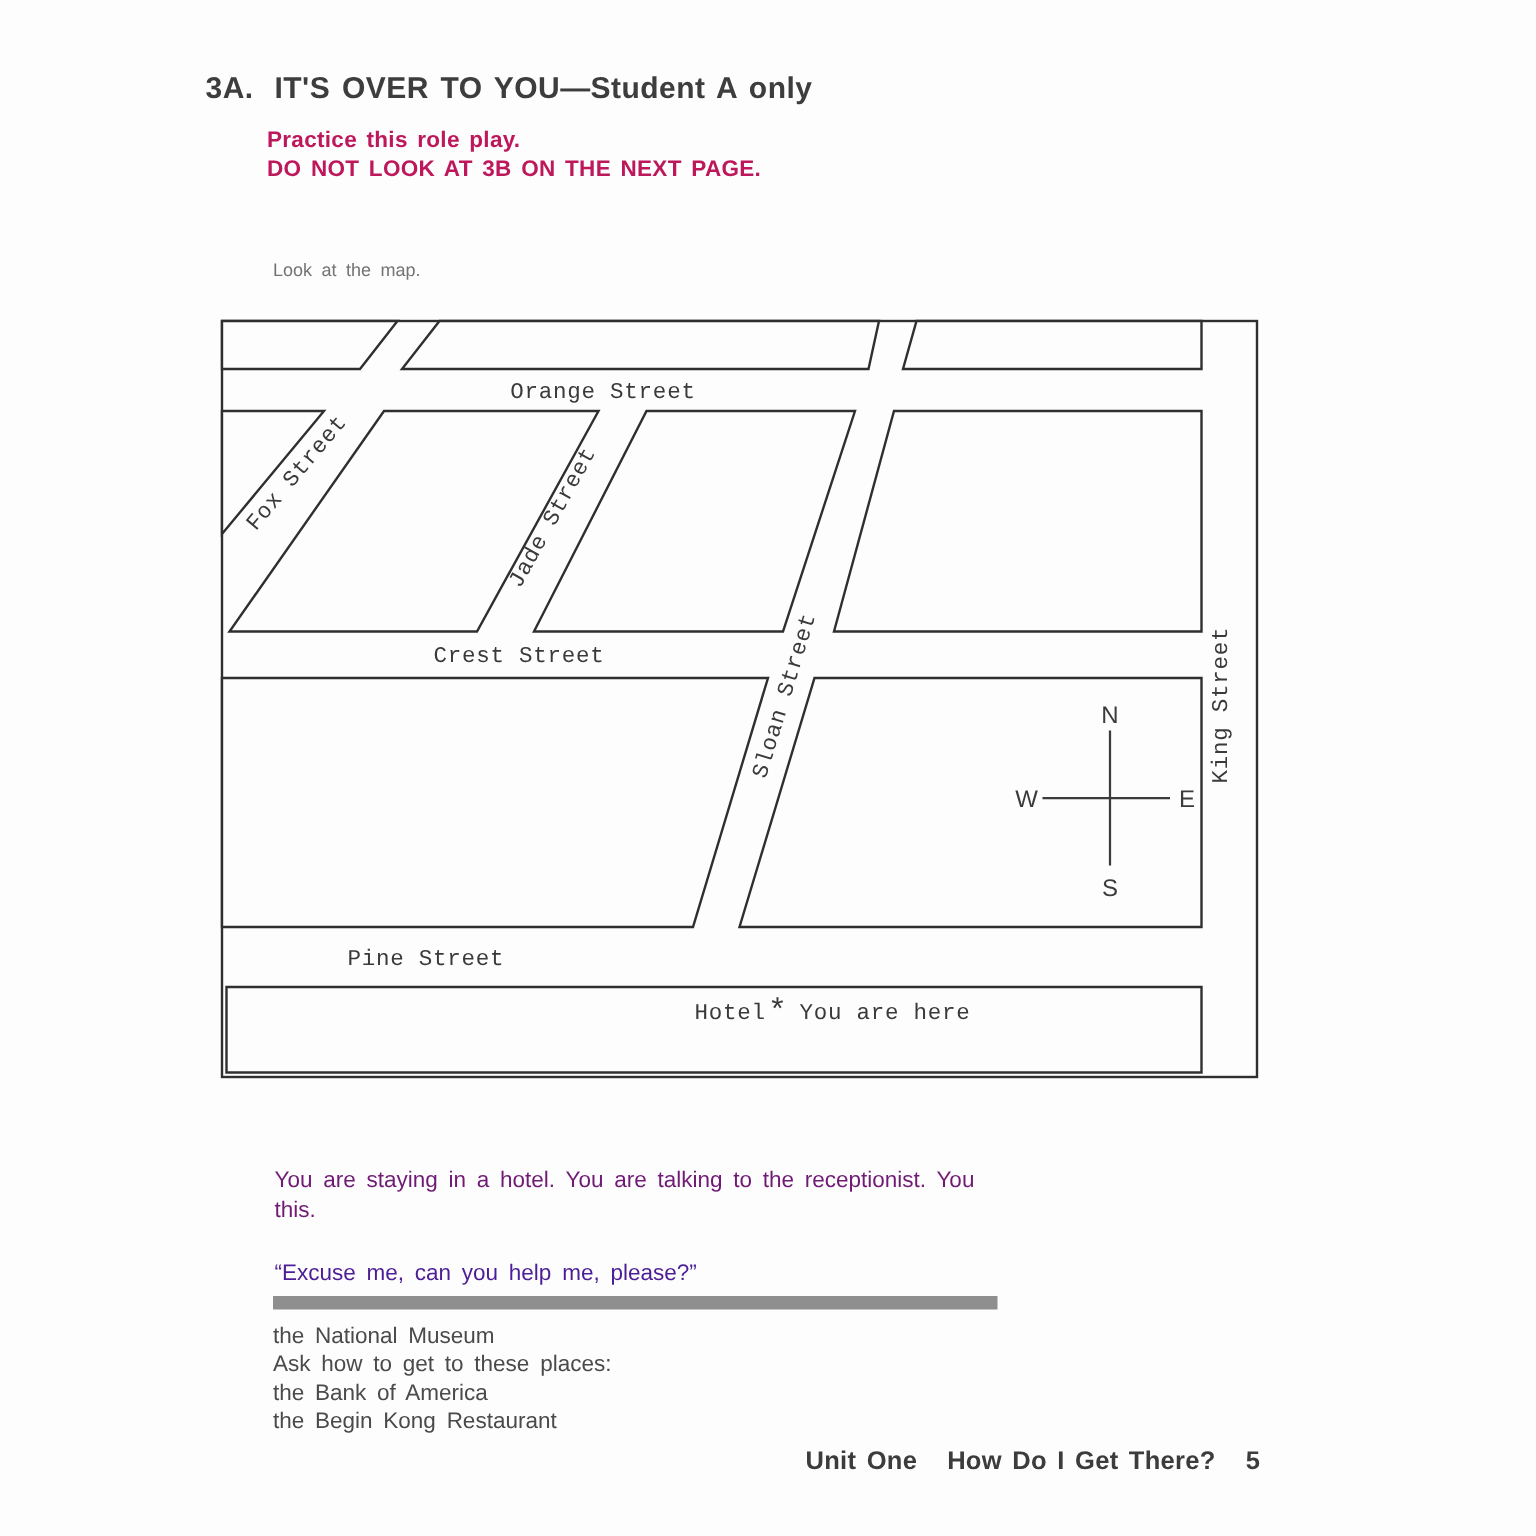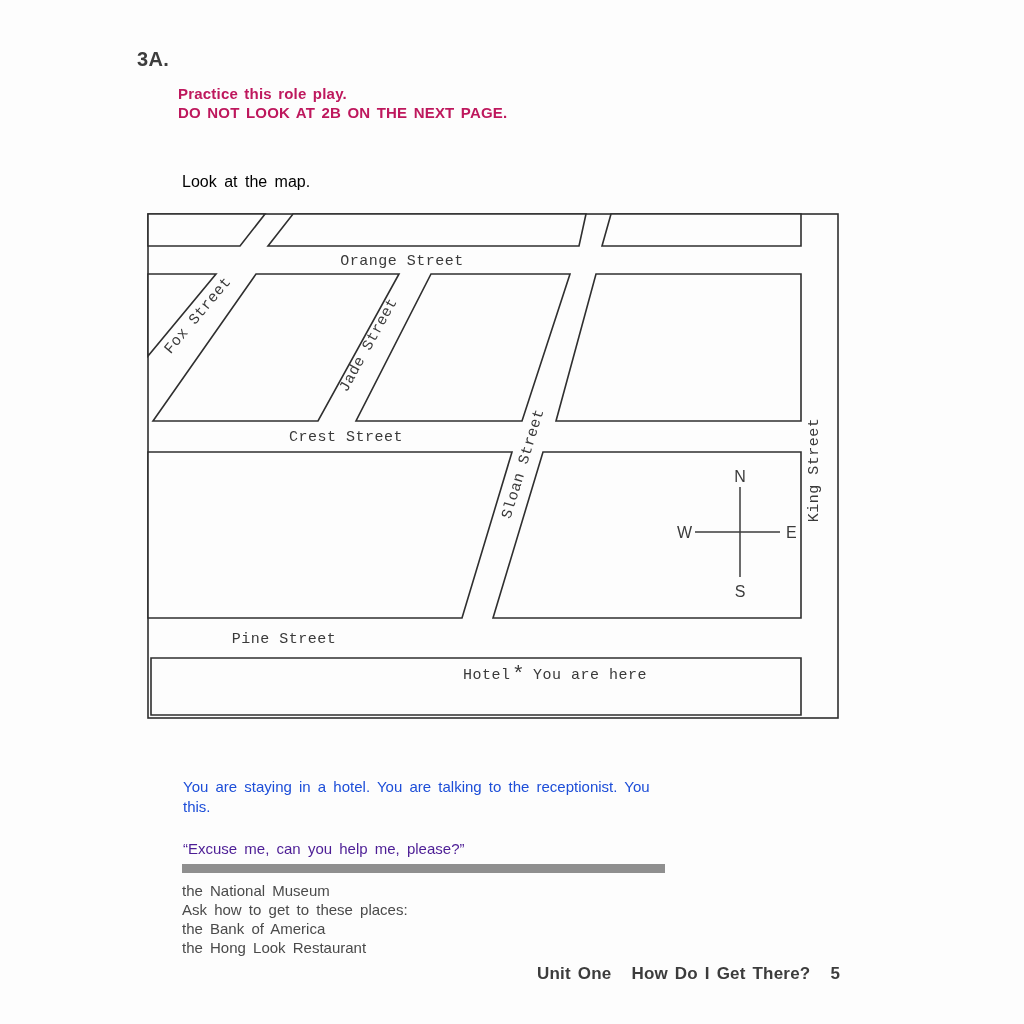--- a/index.html
+++ b/index.html
@@ -18,38 +18,38 @@
     font-size:20px;font-weight:bold;color:#3d3d3d;
     letter-spacing:0.3px;word-spacing:2px;white-space:nowrap;
   }
   .sub{
     position:absolute;left:178px;
     font-size:15px;font-weight:bold;color:#be185d;
     letter-spacing:0.2px;word-spacing:2px;white-space:nowrap;
   }
   .caption{
     position:absolute;left:182px;top:173px;
-    font-size:16px;color:#000000;word-spacing:3px;white-space:nowrap;
+    font-size:12px;color:#737373;word-spacing:3px;white-space:nowrap;
   }
   .map-svg{position:absolute;left:140px;top:200px;width:720px;height:530px;}
   .map-svg polygon,.map-svg rect.border{fill:#fdfdfd;stroke:#2f2f2f;stroke-width:1.6;}
   .map-svg rect.border{fill:none;}
   .maplabel{
     font-family:"Liberation Mono", monospace;
     font-size:15px;fill:#3a3a3a;letter-spacing:0.5px;
   }
   .star{font-family:"Liberation Mono", monospace;font-size:21px;fill:#3a3a3a;}
   .compass-letter{
     font-family:"Liberation Sans", sans-serif;
     font-size:16px;font-weight:500;fill:#3b3b3b;
   }
   .compass-line{stroke:#3b3b3b;stroke-width:1.5;}
   .para{
     position:absolute;left:183px;top:777px;
-    font-size:15px;line-height:19.5px;color:#1d4ed8;
+    font-size:15px;line-height:19.5px;color:#701a75;
     word-spacing:3px;white-space:nowrap;
   }
   .quote{
     position:absolute;left:183px;top:840px;
     font-size:15px;color:#4c1d95;word-spacing:3px;white-space:nowrap;
   }
   .divider{
     position:absolute;left:182px;top:864px;width:483px;height:9px;
   }
   .ask-block{
@@ -64,24 +64,25 @@
     letter-spacing:0.2px;word-spacing:2px;white-space:nowrap;
   }
 </style>
 </head>
 <body>
 
 <div class="page">
 
   <div class="hdr-row">
     <span>3A.</span>
+    <span>IT'S OVER TO YOU—Student A only</span>
   </div>
 
   <div class="sub" style="top:85px">Practice this role play.</div>
-  <div class="sub" style="top:104px">DO NOT LOOK AT 2B ON THE NEXT PAGE.</div>
+  <div class="sub" style="top:104px">DO NOT LOOK AT 3B ON THE NEXT PAGE.</div>
 
   <div class="caption">Look at the map.</div>
 
   <svg class="map-svg" viewBox="140 200 720 530">
 
     <rect class="border" x="148" y="214" width="690" height="504"></rect>
 
     <polygon points="148,214 265,214 240,246 148,246"></polygon>
     <polygon points="293,214 586,214 579,246 268,246"></polygon>
     <polygon points="611,214 801,214 801,246 602,246"></polygon>
@@ -121,21 +122,21 @@
   </div>
 
   <div class="quote">“Excuse me, can you help me, please?”</div>
 
   <div class="divider" style="background: rgb(143, 143, 143);"></div>
 
   <div class="ask-block">
     <div>the National Museum</div>
     <div>Ask how to get to these places:</div>
     <div>the Bank of America</div>
-    <div>the Hong Look Restaurant</div>
+    <div>the Begin Kong Restaurant</div>
   </div>
 
   <div class="footer-row">
     <span>Unit One</span>
     <span>How Do I Get There?</span>
     <span>5</span>
   </div>
 
 </div>
 

